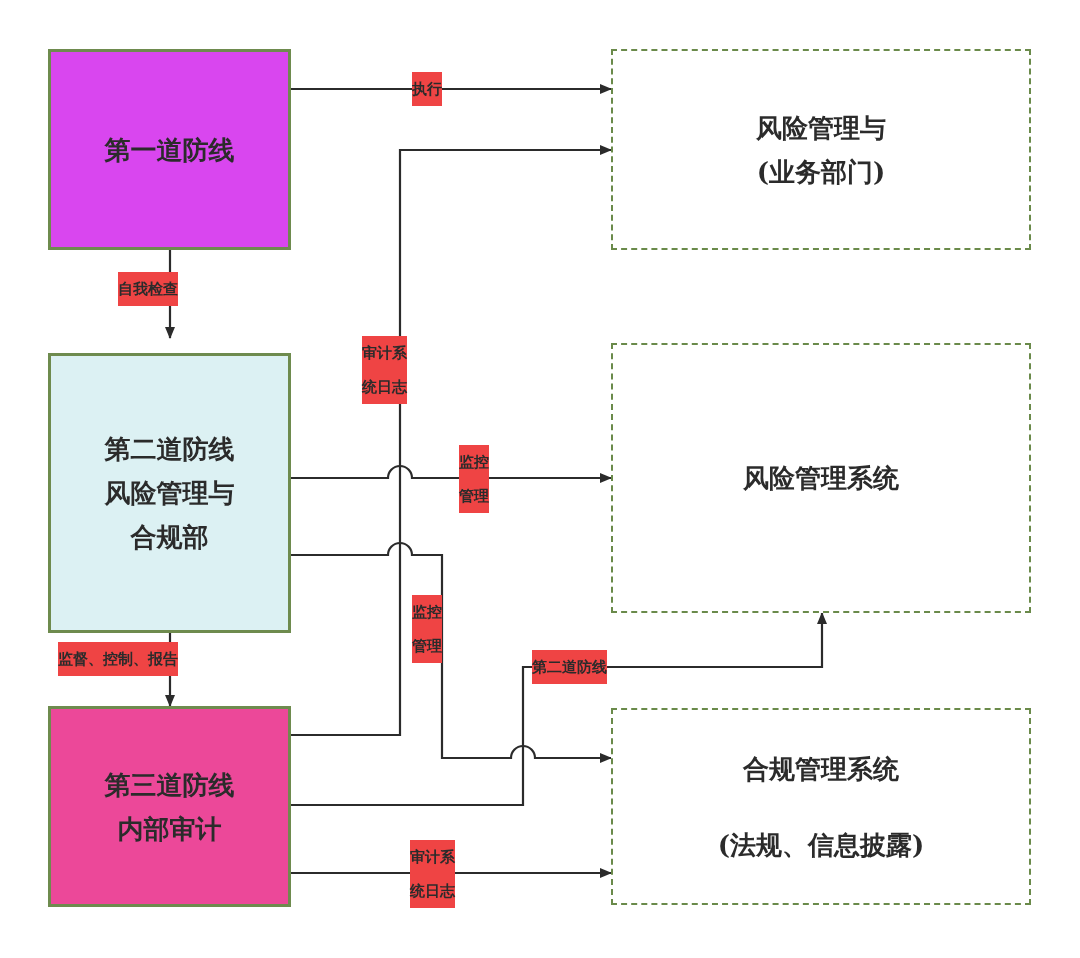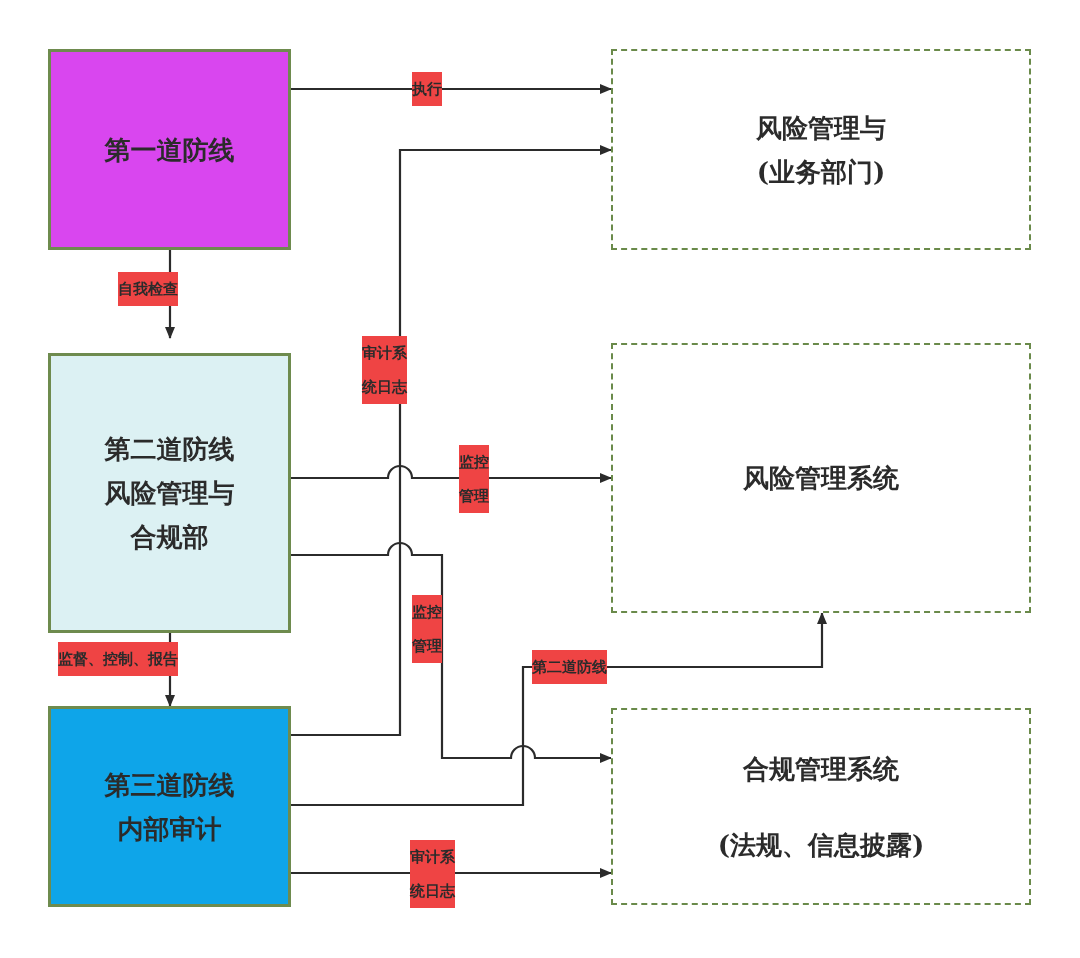--- a/index.html
+++ b/index.html
@@ -4,21 +4,21 @@
 <style>
   html, body { margin:0; padding:0; background:#ffffff; }
   body { width:1080px; height:958px; position:relative; overflow:hidden;
          font-family:"DejaVu Serif","Liberation Serif",serif; color:#2b2b2b; }
   .box { position:absolute; box-sizing:border-box; display:flex; align-items:center; justify-content:center;
          flex-direction:column; text-align:center; font-weight:bold; font-size:26px; line-height:44px; }
   .solid { border:3px solid #6e8b4e; }
   .dashed { border:2px dashed #6a8a4a; background:#ffffff; }
   #line1 { left:48px; top:49px; width:243px; height:201px; background:#d946ef; }
   #line2 { left:48px; top:353px; width:243px; height:280px; background:#dcf1f3; }
-  #line3 { left:48px; top:706px; width:243px; height:201px; background:#0ea5e9; }
+  #line3 { left:48px; top:706px; width:243px; height:201px; background:#ec4899; }
   #sys1 { left:611px; top:49px; width:420px; height:201px; }
   #sys2 { left:611px; top:343px; width:420px; height:270px; }
   #sys3 { left:611px; top:708px; width:420px; height:197px;gap:32px; }
   svg#wires { position:absolute; left:0; top:0; }
   .lbl { position:absolute; font-size:15px; font-weight:bold; background:#ef4444; text-align:center; line-height:34px; white-space:nowrap; }
 </style>
 </head>
 <body>
 
 <svg id="wires" width="1080" height="958">

